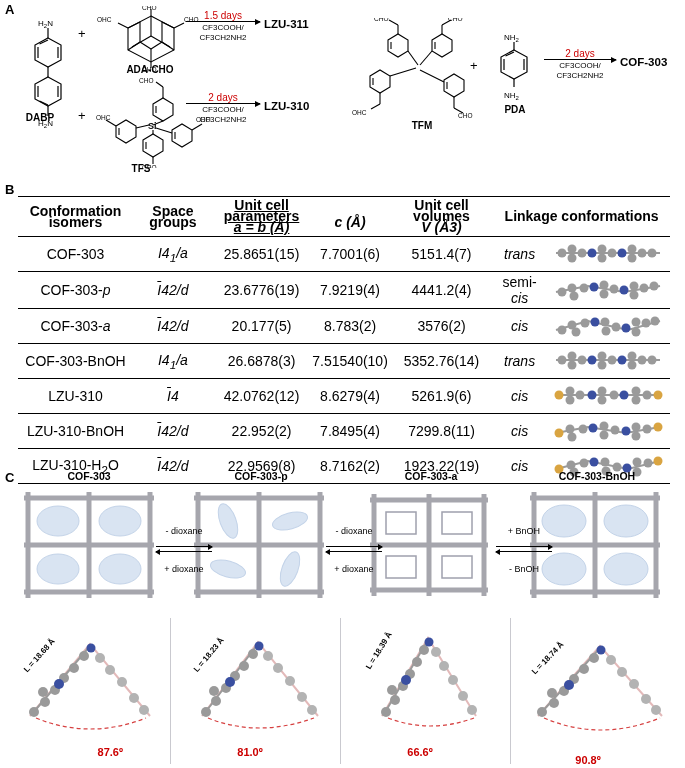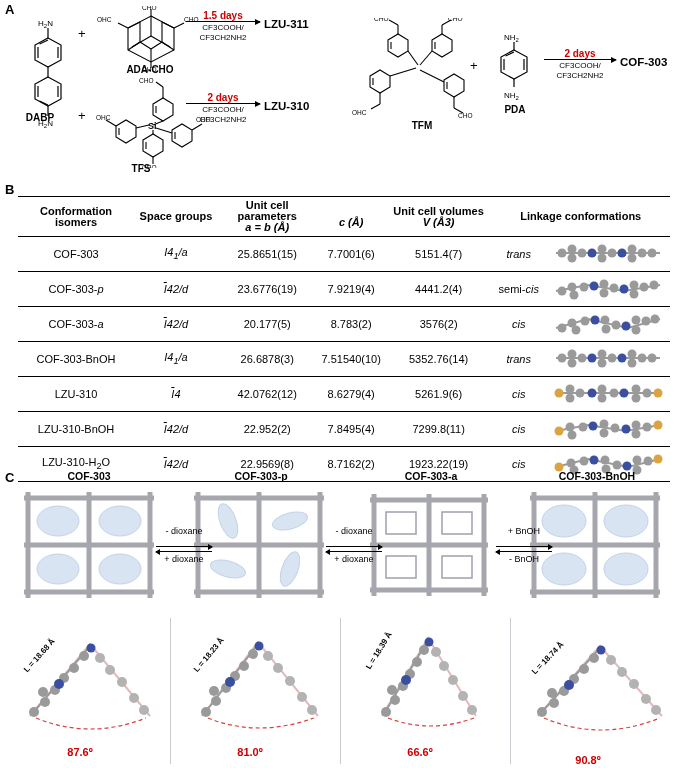--- a/index.html
+++ b/index.html
@@ -4,46 +4,46 @@
 <style>
   html,body{margin:0;padding:0;background:#fff;}
   body{width:685px;height:768px;font-family:"Liberation Sans",sans-serif;color:#000;position:relative;overflow:hidden;}
   .panel-label{font-weight:bold;font-size:13px;}
   #figure{position:relative;width:685px;height:768px;}
 
   
   #panelA{position:absolute;left:0;top:0;width:685px;height:180px;}
   #labelA{position:absolute;left:5px;top:2px;}
   .arrow-wrap{position:absolute;text-align:center;}
-  .arrow-top{color:#cc0000;font-weight:bold;font-size:10px;line-height:11px;}
+  .arrow-top{color:#cc0000;font-weight:normal;font-size:10px;line-height:11px;}
   .arrow-line{height:0;border-top:1.6px solid #000;position:relative;}
   .arrow-line:after{content:"";position:absolute;right:-1px;top:-3.2px;border-left:6px solid #000;border-top:3.2px solid transparent;border-bottom:3.2px solid transparent;}
   .arrow-bot{font-size:8px;line-height:9.5px;margin-top:1px;}
   .prod{position:absolute;font-size:11.5px;font-weight:bold;}
   .cname{position:absolute;font-size:10px;font-weight:bold;text-align:center;}
   .plus{position:absolute;font-size:13px;}
 
   
   #panelB{position:absolute;left:0;top:182px;width:685px;height:288px;}
   #labelB{position:absolute;left:5px;top:0px;}
-  table.tbl{position:absolute;left:18px;top:14px;width:652px;border-collapse:collapse;font-size:11px;}
+  table.tbl{position:absolute;left:18px;top:14px;width:652px;border-collapse:collapse;font-size:14px;}
   table.tbl th{font-weight:bold;text-align:center;padding:3px 2px;line-height:11px;}
   table.tbl td{text-align:center;padding:2px 2px;height:30px;vertical-align:middle;}
   .rule-top{border-top:1.6px solid #000;}
   .rule-mid{border-top:1.1px solid #000;}
   .rule-bot{border-bottom:1.6px solid #000;}
   .italic{font-style:italic;}
 
   
   #panelC{position:absolute;left:0;top:470px;width:685px;height:298px;}
   #labelC{position:absolute;left:5px;top:0px;}
   .c-title{position:absolute;font-size:10.5px;font-weight:bold;text-align:center;width:150px;}
   .eqarrow{position:absolute;width:64px;text-align:center;font-size:9px;}
   .eq-top{margin-bottom:9px;}
-  .eq-bot{margin-top:1px;}
+  .eq-bot{margin-top:11px;}
   .eq-lines{position:relative;height:8px;}
   .eq-lines .l1,.eq-lines .l2{position:absolute;left:4px;right:4px;height:0;border-top:1.2px solid #000;}
   .eq-lines .l1{top:1px;}
   .eq-lines .l2{top:6px;}
   .eq-lines .l1:after{content:"";position:absolute;right:-1px;top:-3px;border-left:5px solid #000;border-top:3px solid transparent;border-bottom:3px solid transparent;}
   .eq-lines .l2:before{content:"";position:absolute;left:-1px;top:-3px;border-right:5px solid #000;border-top:3px solid transparent;border-bottom:3px solid transparent;}
   .angle{position:absolute;font-size:11px;font-weight:bold;color:#cc0000;text-align:center;width:120px;}
   .lval{position:absolute;font-size:8px;font-weight:bold;}
   .vdiv{position:absolute;width:0;border-left:1px solid #c9c9cf;}
 </style>
@@ -226,21 +226,21 @@
   </div>
 
   <div id="panelB">
     <div class="panel-label" id="labelB">B</div>
 
     <table class="tbl">
       <thead>
         <tr class="rule-top">
           <th style="width:118px;" class="rule-top"><span>Conformation isomers</span></th>
           <th style="width:86px;" class="rule-top"><span>Space groups</span></th>
-          <th style="width:100px;" class="rule-top">
+          <th style="width:100px;text-decoration:underline;" class="rule-top">
             <div>Unit cell parameters</div>
             <div class="italic">a = b (Å)</div>
           </th>
           <th style="width:66px;" class="rule-top">
             <div>&nbsp;</div>
             <div class="italic">c (Å)</div>
           </th>
           <th style="width:108px;" class="rule-top">
             <div>Unit cell volumes</div>
             <div class="italic">V (Å3)</div>
@@ -575,21 +575,21 @@
           <circle cx="98" cy="48" r="5" fill="#b3b3b3"></circle>
         <circle cx="110" cy="60" r="5" fill="#b3b3b3"></circle>
           <circle cx="122" cy="76" r="5" fill="#b3b3b3"></circle>
         <circle cx="132" cy="88" r="5" fill="#b3b3b3"></circle>
       </g>
       <circle cx="47" cy="62" r="5" fill="#3a4fa0"></circle>
         <circle cx="79" cy="26" r="4.5" fill="#3a4fa0"></circle>
       <path d="M24 96 Q78 118 134 96" stroke="#d64040" stroke-width="1.2" fill="none" stroke-dasharray="4,3"></path>
     </svg>
     <div class="lval" style="left:22px;top:198px;transform:rotate(-48deg);transform-origin:left top;">L = 18.68 Å</div>
-    <div class="angle" style="left:20px;top:276px;">87.6º</div>
+    <div class="angle" style="left:3px;top:276px;text-align:right;">87.6º</div>
 
     <svg width="156" height="116" style="position:absolute;left:182px;top:152px;">
       <g stroke="#e3b9b9" stroke-width="2" fill="none">
           <path d="M20 94 L76 20 L136 94"></path>
         </g>
       <g stroke="#9a9a9a" stroke-width="2" fill="none">
           <path d="M22 92 L76 22"></path>
         </g>
       <g fill="#9a9a9a">
         <circle cx="24" cy="90" r="5"></circle>

